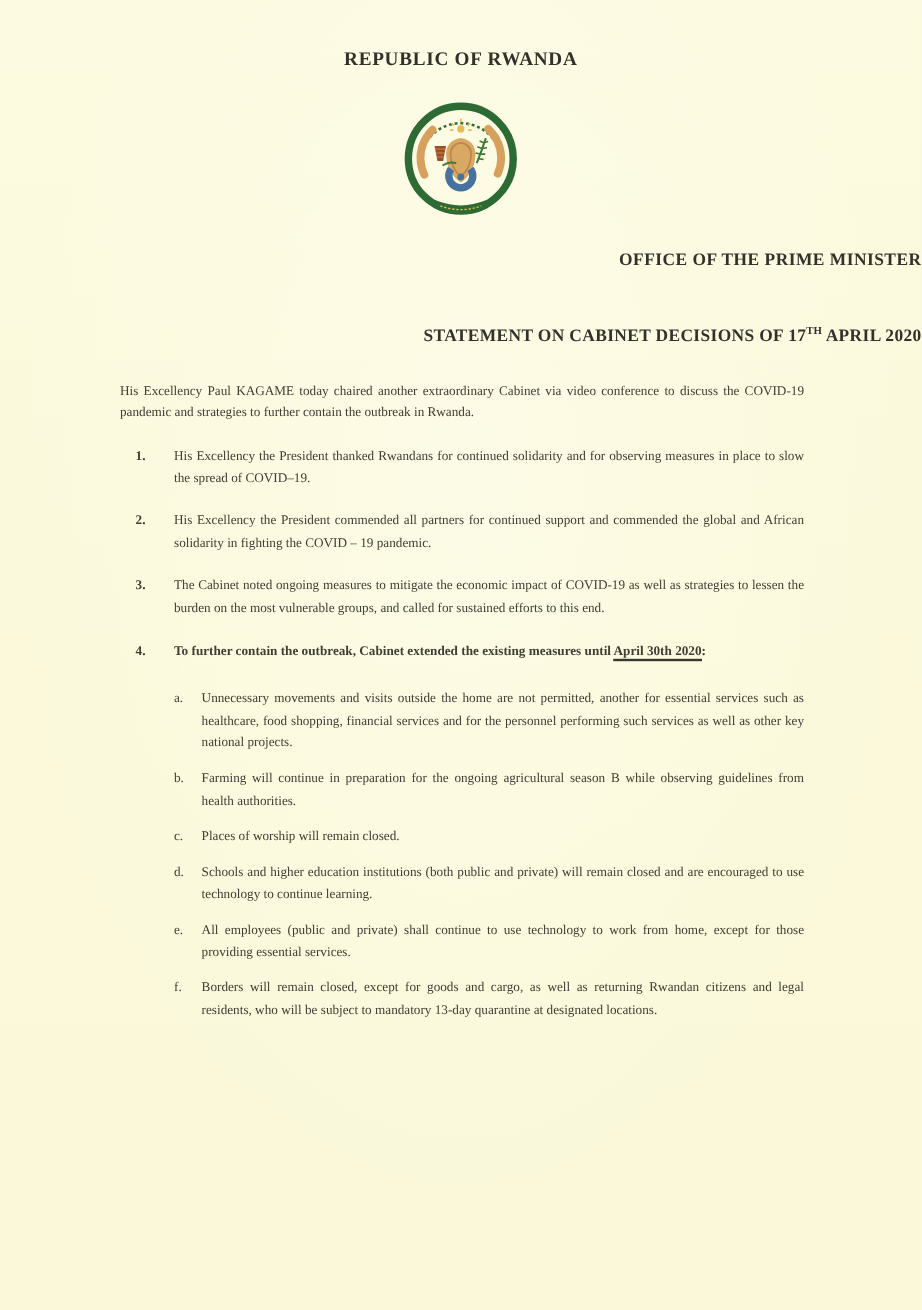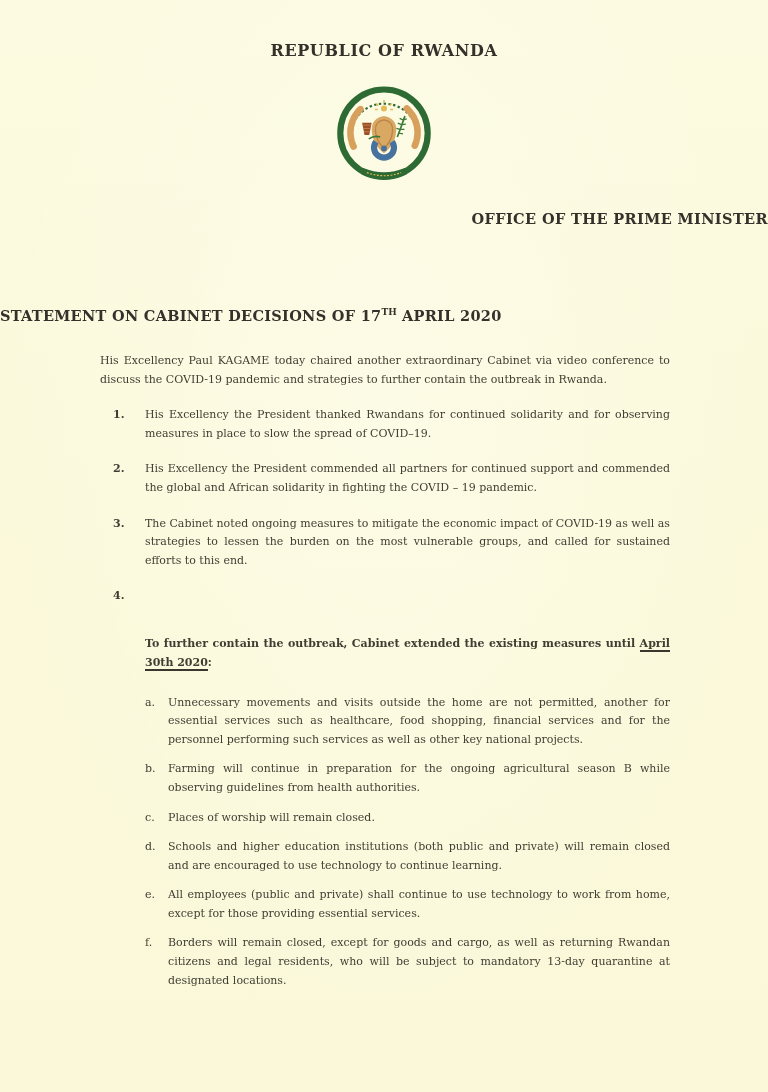--- a/index.html
+++ b/index.html
@@ -10,20 +10,21 @@
   }
   .page {
     position: relative;
     width: 768px;
     height: 1092px;
     overflow: hidden;
     background:
       radial-gradient(ellipse at 50% 40%, rgba(255,255,248,0.35) 0%, rgba(0,0,0,0) 70%),
       linear-gradient(180deg, #fcfae0 0%, #fbf9da 55%, #faf8d8 100%);
     color: #403e33;
+    font-family: Liberation Serif, serif;
   }
   .country {
     padding-top: 41px;
     text-align: center;
     font-weight: bold;
     font-size: 16px;
     letter-spacing: 0.6px;
     color: #33312a;
   }
   .emblem {
@@ -34,22 +35,22 @@
   }
   .office {
     margin-top: 16px;
     text-align: right;
     font-weight: bold;
     font-size: 14.5px;
     letter-spacing: 0.4px;
     color: #33312a;
   }
   .stmt-title {
-    margin-top: 80px;
-    text-align: left;
+    margin-top: 44px;
+    text-align: right;
     font-weight: bold;
     font-size: 14.5px;
     letter-spacing: 0.3px;
     color: #33312a;
   }
   .stmt-title .sup {
     vertical-align: super;
     font-size: 9px;
     letter-spacing: 0;
   }
@@ -70,21 +71,21 @@
   .nitem .num {
     width: 45px;
     padding-left: 13px;
     font-weight: bold;
     flex-shrink: 0;
   }
   .nitem .txt {
     flex: 1;
     text-align: justify;
   }
-  .nitem.bold-item .txt { font-weight: bold; margin-top: 48px; }
+  .nitem.bold-item .txt { font-weight: bold; }
   .ul-date {
     border-bottom: 2px solid #3a382e;
     padding-bottom: 0px;
   }
   .sub-list { margin-top: 21px; }
   .sitem {
     display: flex;
     margin-left: 45px;
     margin-top: 11px;
   }

